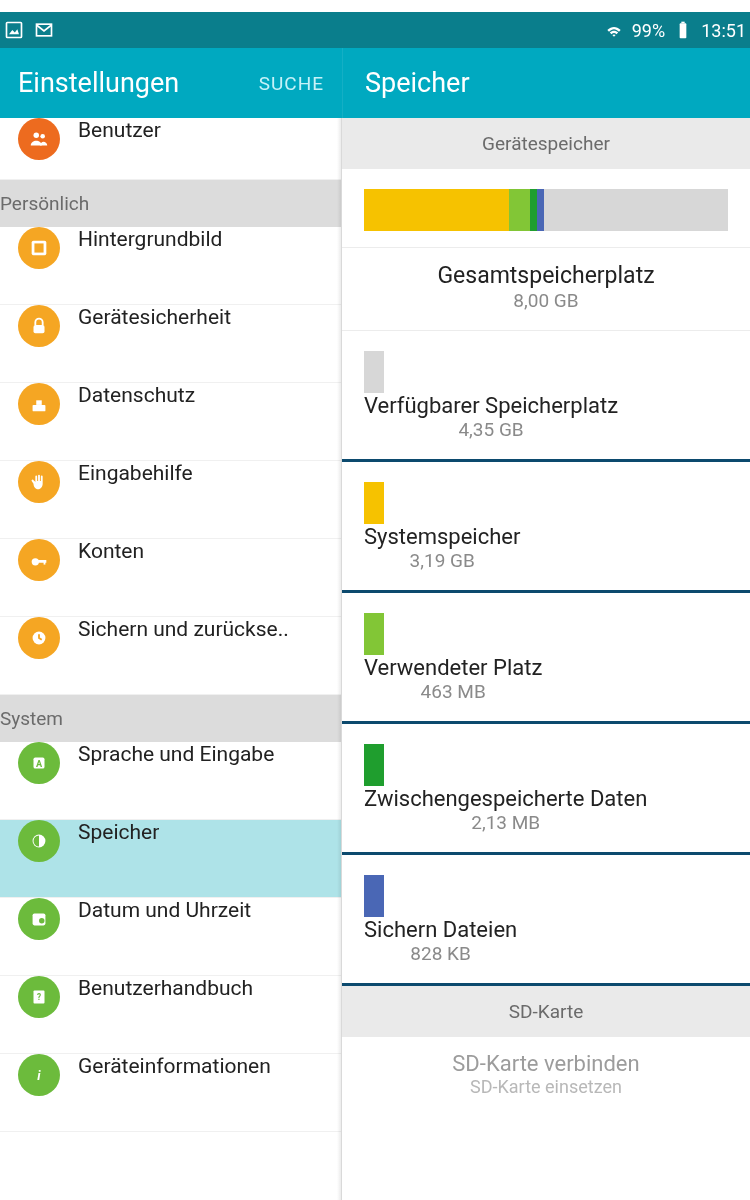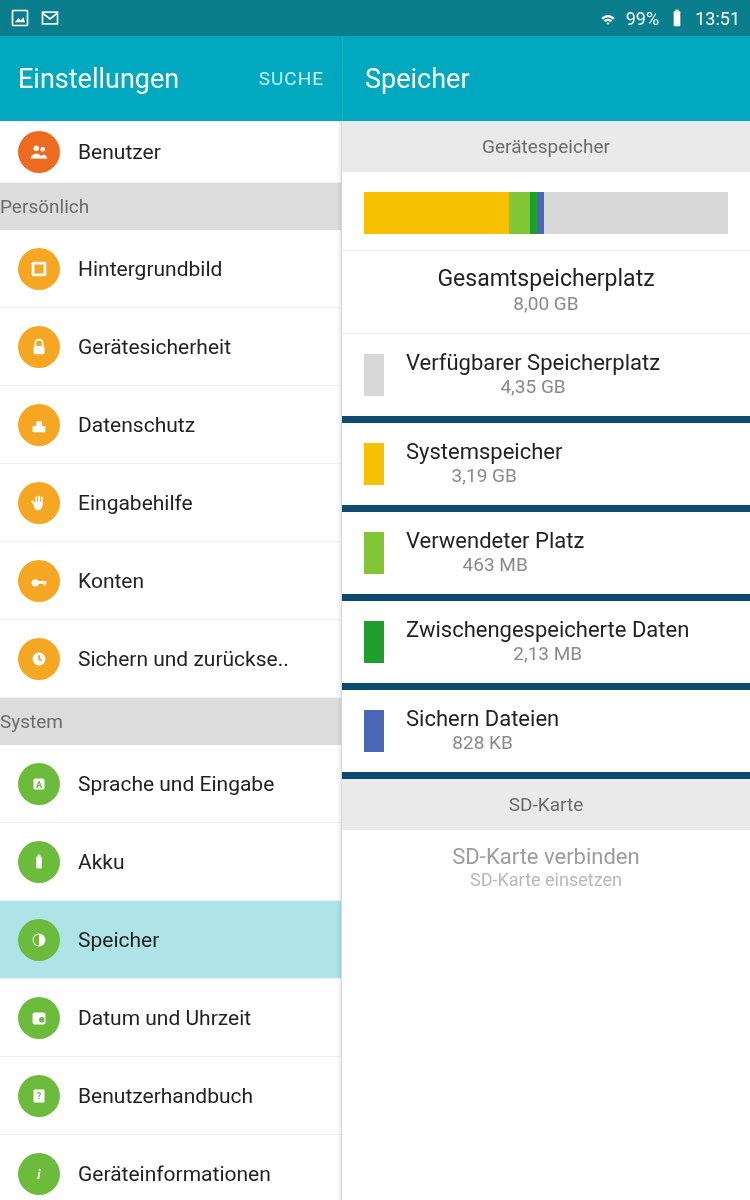--- a/index.html
+++ b/index.html
@@ -1,60 +1,60 @@
 <!DOCTYPE html>
 <html><head>
 <meta charset="utf-8">
 <style>
   * { box-sizing: border-box; margin: 0; padding: 0; }
   html, body { width: 750px; height: 1200px; font-family: -apple-system, Roboto, "Helvetica Neue", Arial, sans-serif; overflow: hidden; background: #fff; }
   .root { display: flex; flex-direction: column; width: 750px; height: 1200px; }
 
   
-  .statusbar { height: 36px; background: #0a7e8c; color: #fff; display: flex; align-items: center; padding: 0 10px; font-size: 18px; }
+  .statusbar { height: 36px; background: #0a7e8c; color: #fff; display: flex; align-items: center; padding: 0 4px; font-size: 18px; margin-top: 12px; }
   .statusbar .sb-left { display: flex; gap: 10px; align-items: center; }
   .statusbar .sb-right { margin-left: auto; display: flex; gap: 8px; align-items: center; }
   .sb-ico { width: 20px; height: 20px; display:inline-flex; align-items:center; justify-content:center; }
 
   
-  .headers { display: flex; height: 85px; }
+  .headers { display: flex; height: 70px; }
   .header-left { width: 342px; background: #00a9c0; color: #fff; display: flex; align-items: center; padding: 0 18px; }
   .header-left .title { font-size: 27px; font-weight: 400; }
   .header-left .search { margin-left: auto; font-size: 19px; letter-spacing: 1px; color: #c6f2f8; }
   .header-right { flex: 1; background: #00a9c0; color: #fff; display: flex; align-items: center; padding: 0 22px; border-left: 1px solid rgba(255,255,255,0.08);}
   .header-right .title { font-size: 27px; }
 
   
   .body { flex: 1; display: flex; min-height: 0; }
   .sidebar { width: 342px; background: #fff; overflow: hidden; border-right: 1px solid #d9d9d9; position: relative; }
   .sidebar::after { content:""; position:absolute; top:0; right:0; bottom:0; width:4px; background: linear-gradient(to left, rgba(0,0,0,0.08), rgba(0,0,0,0)); }
   .main { flex: 1; background: #fff; overflow: hidden; text-align: center; }
 
   
   .side-section-header { background: #dcdcdc; color: #6b6b6b; font-size: 19px; padding: 12px 0; }
-  .side-item { display: flex; align-items: center; height: 78px; padding: 0 18px; border-bottom: 1px solid #f0f0f0; background:#fff; }
+  .side-item { display: flex; height: 78px; padding: 0 18px; border-bottom: 1px solid #f0f0f0; background:#fff; }
   .side-item.users { height: 62px; }
   .side-item.selected { background: #aee3e8; }
   .side-item .circle { width: 42px; height: 42px; border-radius: 50%; display: flex; align-items: center; justify-content: center; margin-right: 18px; flex-shrink:0; }
   .side-item .label { font-size: 21px; color: #222; white-space: nowrap; overflow: hidden; text-overflow: ellipsis; }
   .c-orange { background: #f5a623; }
   .c-orange2 { background: #ed6b1f; }
   .c-green  { background: #6cbb3c; }
   .circle svg { width: 22px; height: 22px; fill: #fff; }
 
   
   .main-section-header { background: #eaeaea; color: #6b6b6b; font-size: 19px; padding: 14px 22px; }
   .storage-bar-wrap { padding: 20px 22px 16px 22px; border-bottom: 1px solid #ececec; }
   .storage-bar { height: 42px; width: 100%; display: flex; background: #d7d7d7; }
   .seg { height: 100%; }
   .total-block { padding: 14px 22px 18px 22px; border-bottom: 1px solid #ececec; }
   .total-block .t1 { font-size: 23px; color: #222; }
   .total-block .t2 { font-size: 19px; color: #8a8a8a; margin-top: 0; }
 
-  .storage-row { display: flex; padding: 16px 22px 18px 22px; border-bottom: 7px solid #0c4a6e; align-items: flex-start; }
+  .storage-row { display: flex; padding: 16px 22px 18px 22px; border-bottom: 3px solid #0c4a6e; align-items: flex-start; flex-direction: column; }
   .storage-row .swatch { width: 20px; height: 42px; margin-right: 22px; margin-top: 4px; flex-shrink:0; }
   .storage-row .texts .r1 { font-size: 22px; color: #222; }
   .storage-row .texts .r2 { font-size: 19px; color: #8a8a8a; }
 
   .sd-row { padding: 14px 22px 18px 22px; }
   .sd-row .r1 { font-size: 22px; color: #9c9c9c; }
   .sd-row .r2 { font-size: 18px; color: #b8b8b8; }
 </style>
 </head>
 <body>
@@ -179,29 +179,20 @@
 
       <div class="side-item">
         <span class="circle c-green">
             <svg viewBox="0 0 24 24">
               <rect x="6" y="6" width="12" height="12" rx="2" fill="#fff"></rect>
               <text x="12" y="16" text-anchor="middle" font-size="10" fill="#6cbb3c" font-weight="bold">A</text>
             </svg>
           </span>
         <span class="label">Sprache und Eingabe</span>
       </div>
-      <div class="side-item">
-        <span class="circle c-green">
-            <svg viewBox="0 0 24 24">
-              <rect x="9" y="6" width="6" height="13" rx="1" fill="#fff"></rect>
-              <rect x="10.5" y="4" width="3" height="2" fill="#fff"></rect>
-            </svg>
-          </span>
-        <span class="label">Akku</span>
-      </div>
       <div class="side-item selected">
         <span class="circle c-green">
             <svg viewBox="0 0 24 24">
               <circle cx="12" cy="12" r="7" fill="#fff"></circle>
               <path d="M12 6a6 6 0 100 12V6z" fill="#6cbb3c"></path>
             </svg>
           </span>
         <span class="label">Speicher</span>
       </div>
       <div class="side-item">

